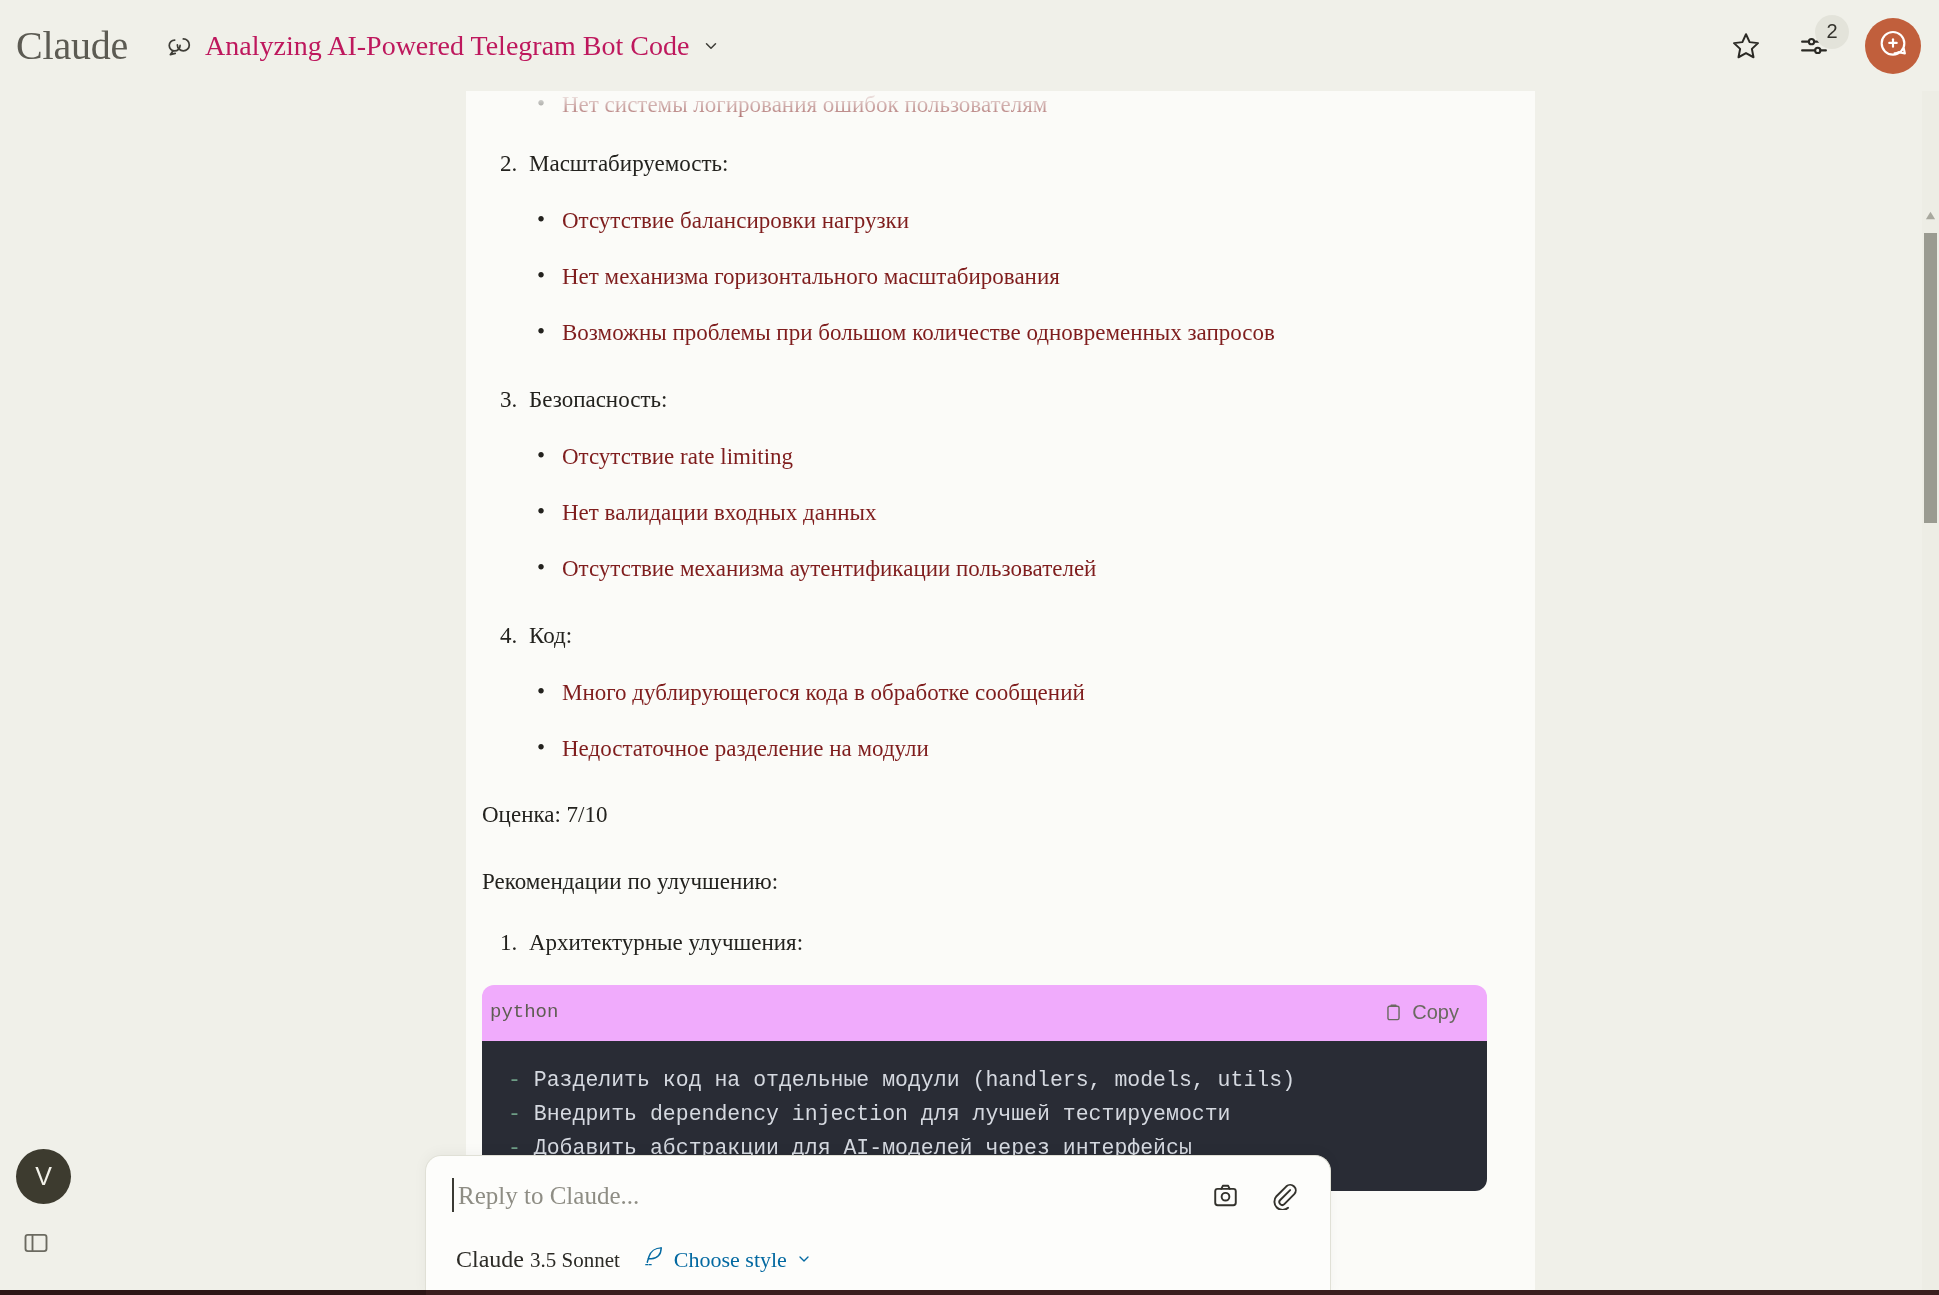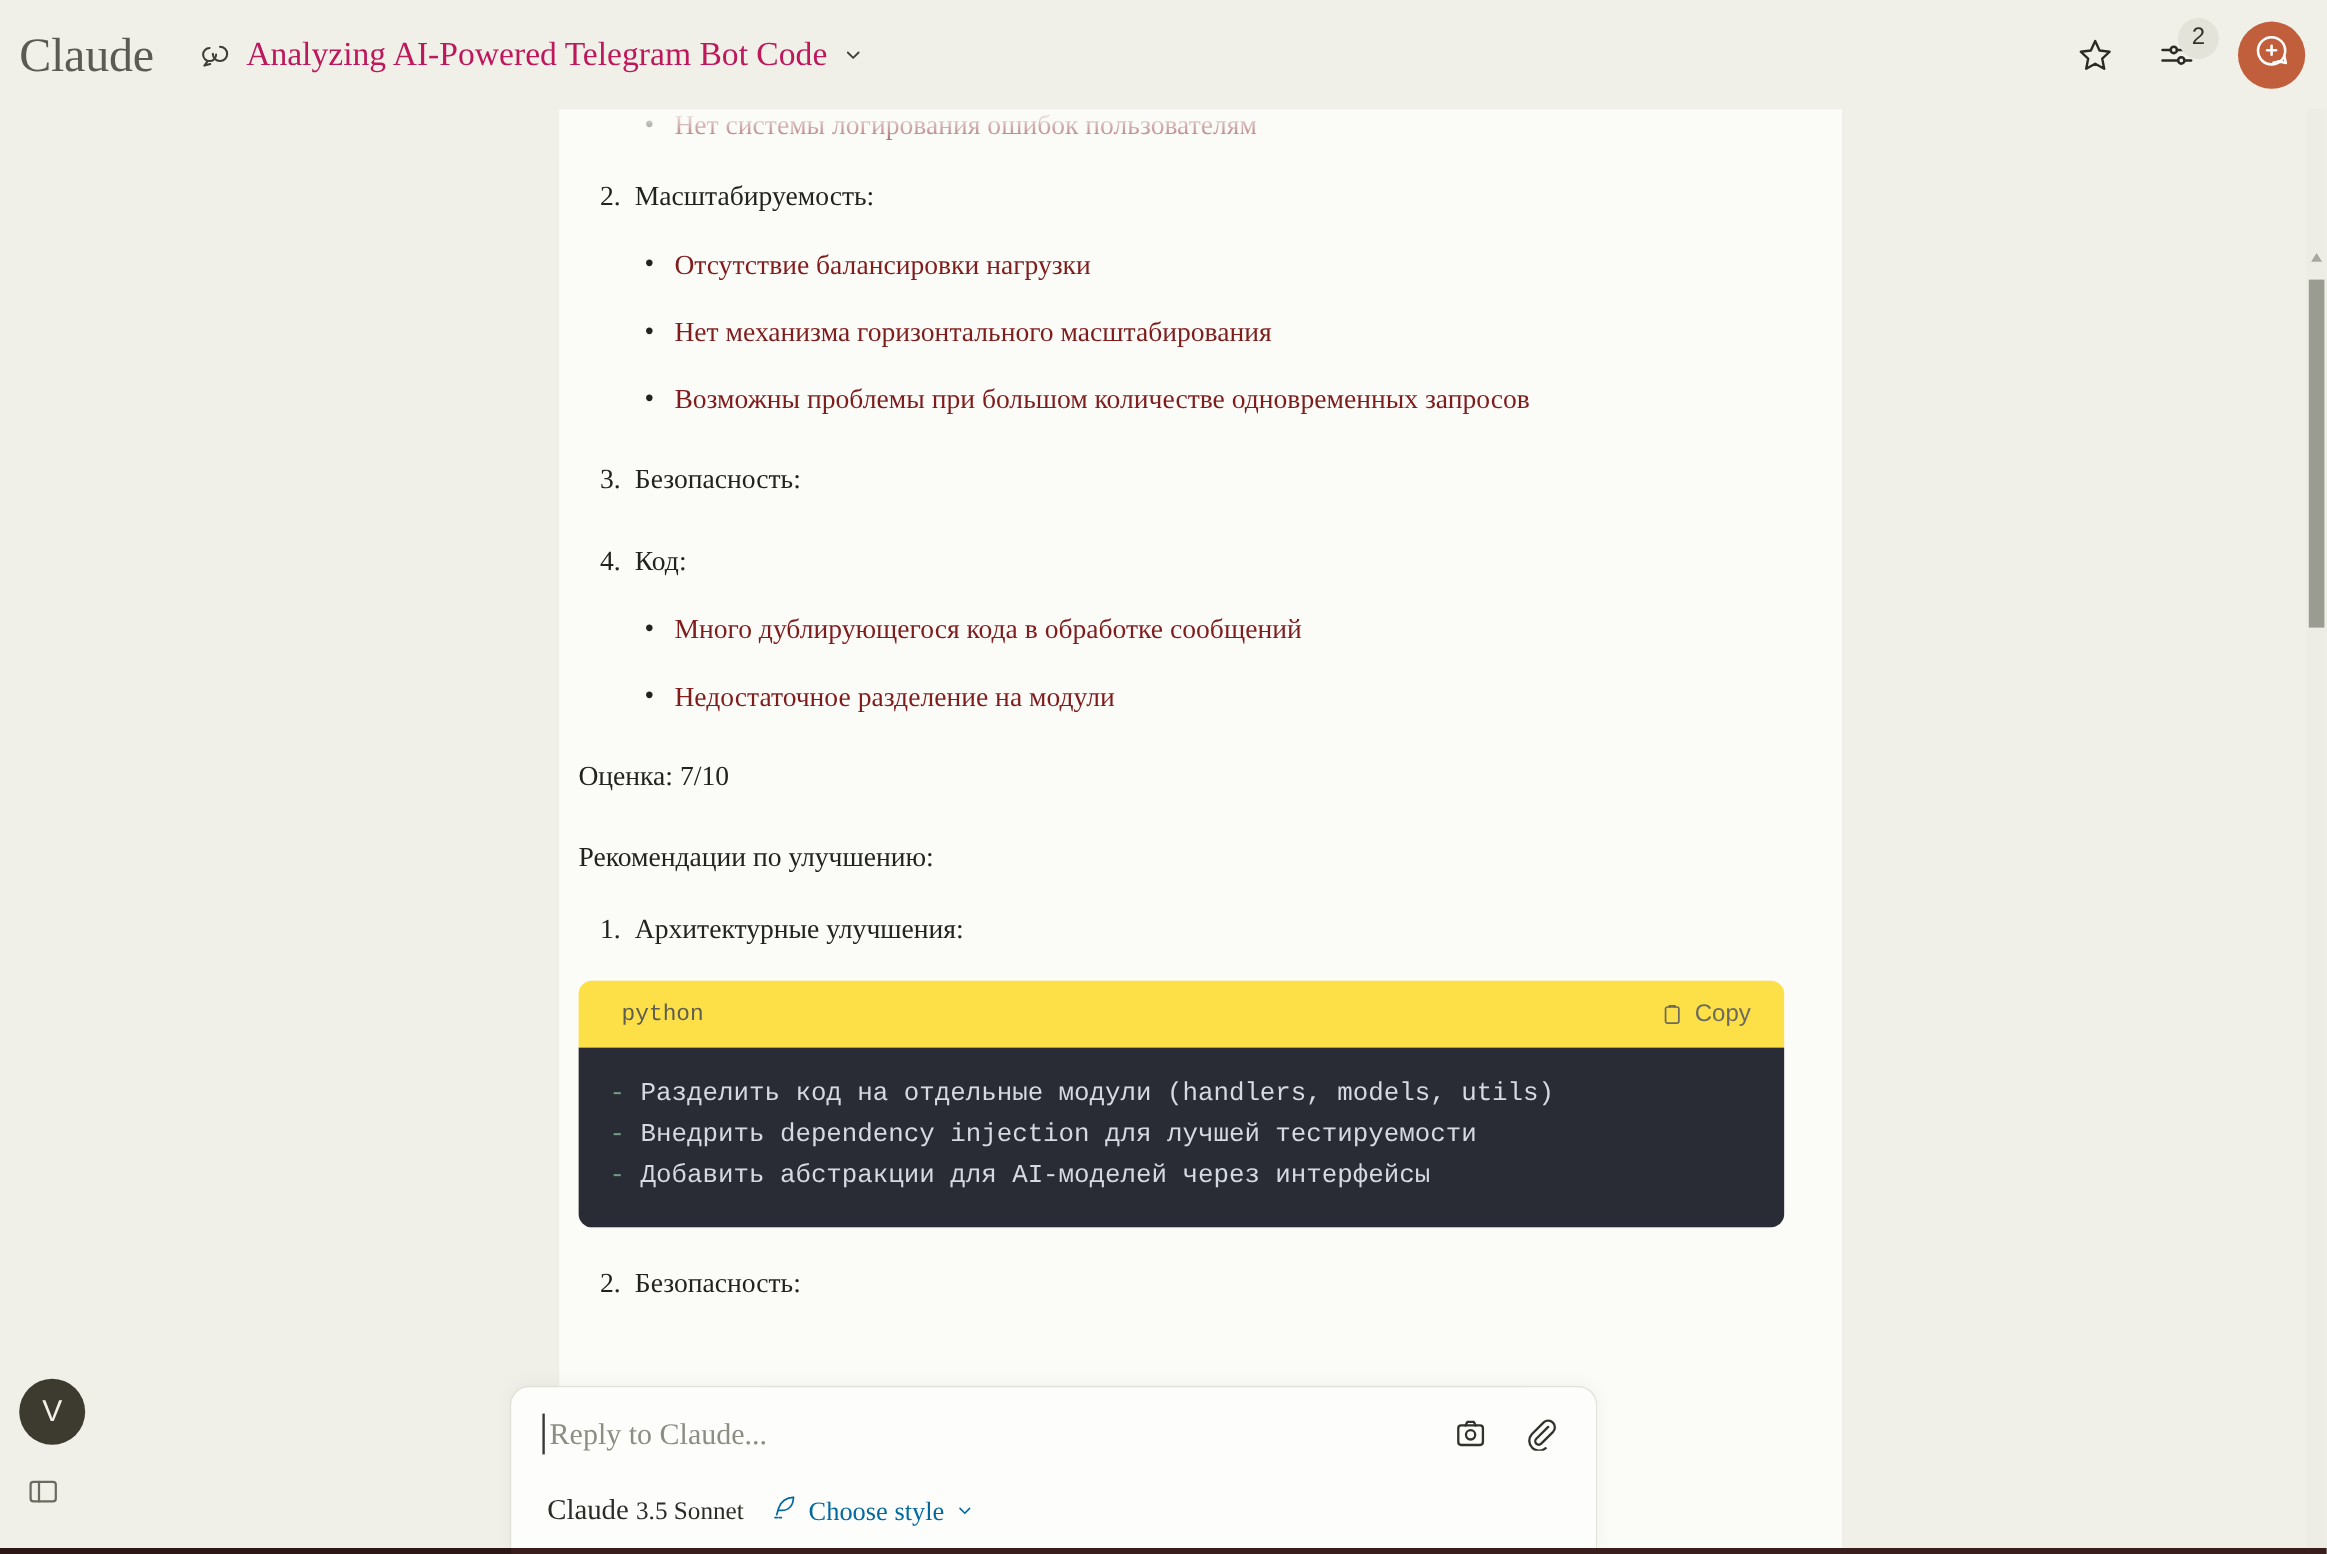--- a/index.html
+++ b/index.html
@@ -180,26 +180,26 @@
 
   
   .code-block {
     margin-top: 26px;
     margin-left: 8px;
     margin-right: 8px;
     border-radius: 12px;
     overflow: hidden;
   }
   .code-head {
-    background: #fde047;
+    background: #f0abfc;
     height: 56px;
     display: flex;
     align-items: center;
     justify-content: space-between;
-    padding: 0 18px 0 36px;
+    padding: 0 18px 0 8px;
   }
   .code-lang {
     font-family: "Liberation Mono", "DejaVu Sans Mono", monospace;
     font-size: 19px;
     color: #5E5D52;
   }
   .copy-btn {
     display: flex;
     align-items: center;
     gap: 9px;
@@ -407,20 +407,25 @@
           <li>
             <span class="li-head">Масштабируемость:</span>
             <ul class="bul">
               <li>Отсутствие балансировки нагрузки</li>
               <li>Нет механизма горизонтального масштабирования</li>
               <li>Возможны проблемы при большом количестве одновременных запросов</li>
             </ul>
           </li>
           <li style="margin-top:35px;">
             <span class="li-head">Безопасность:</span>
+            <ul class="bul">
+              <li>Отсутствие rate limiting</li>
+              <li>Нет валидации входных данных</li>
+              <li>Отсутствие механизма аутентификации пользователей</li>
+            </ul>
           </li>
           <li style="margin-top:35px;">
             <span class="li-head">Код:</span>
             <ul class="bul">
               <li>Много дублирующегося кода в обработке сообщений</li>
               <li>Недостаточное разделение на модули</li>
             </ul>
           </li>
         </ol>
 

